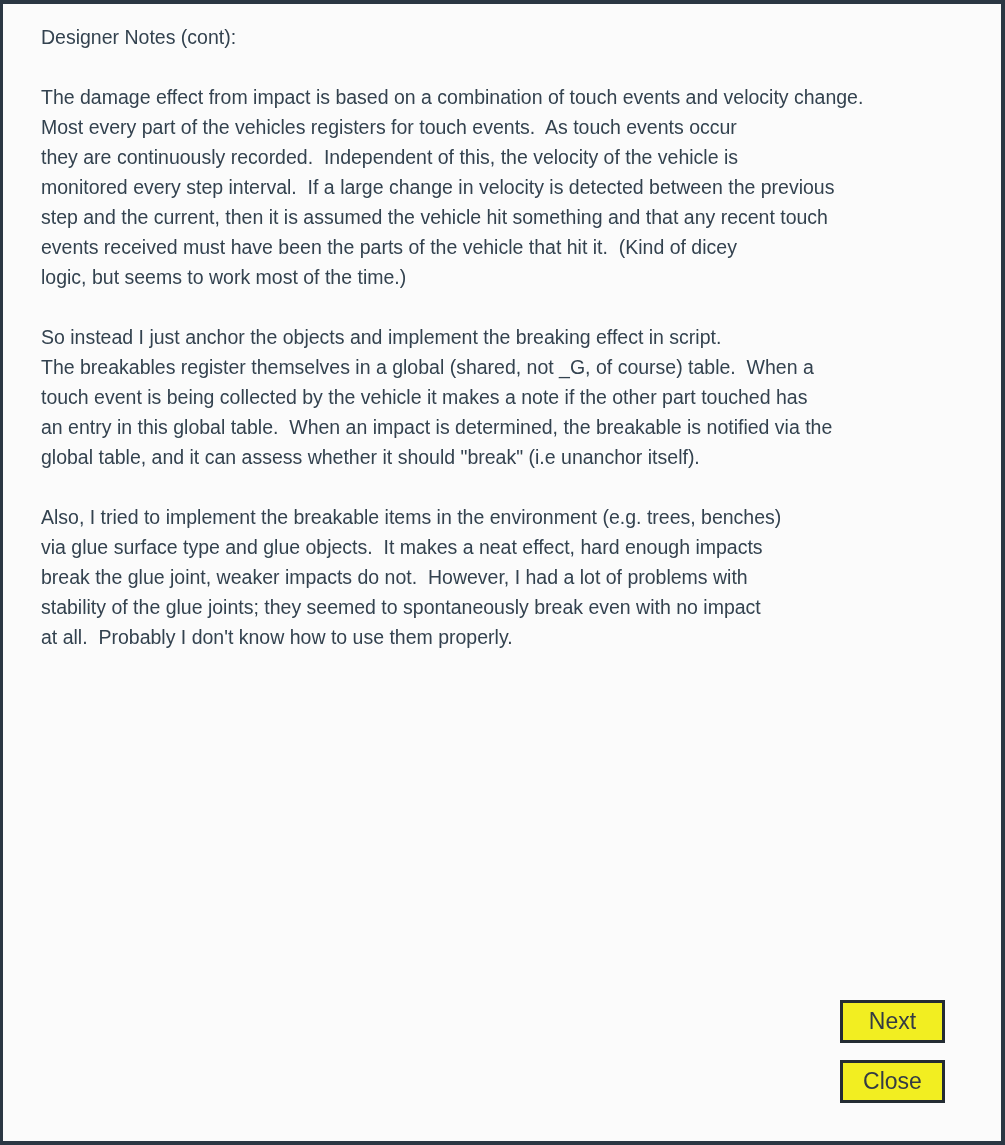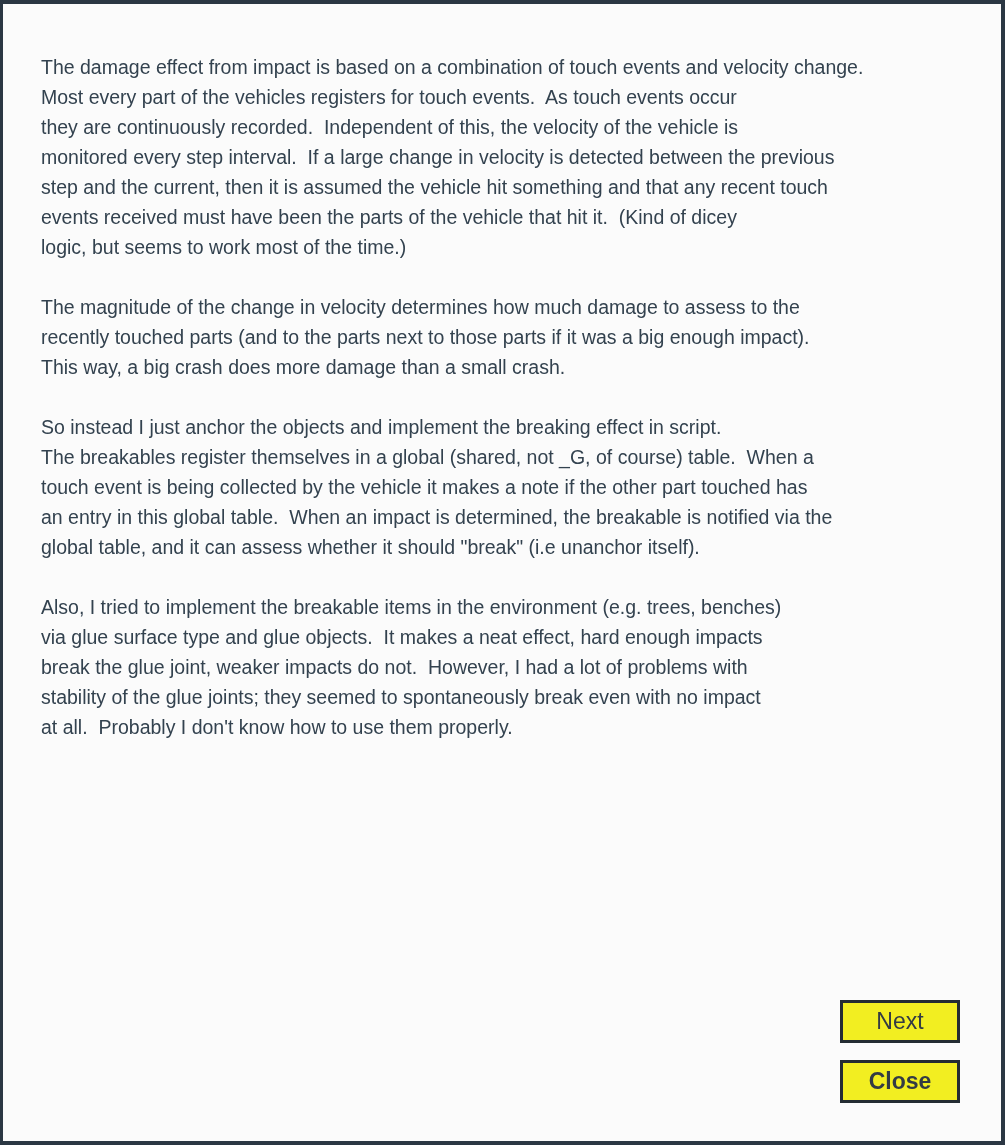--- a/index.html
+++ b/index.html
@@ -32,53 +32,51 @@
     margin: 0;
     white-space: pre-wrap;
   }
   .para {
     margin: 30px 0 0 0;
     white-space: pre-wrap;
   }
   .btn {
     position: absolute;
     left: 837px;
-    width: 120px;
+    width: 105px;
     height: 43px;
     box-sizing: border-box;
     background: #f2ee21;
     border: 3px solid #242c33;
     border-radius: 0;
     font-family: "Liberation Sans", "DejaVu Sans", sans-serif;
     font-size: 23px;
     color: #333b44;
     display: flex;
     align-items: center;
     justify-content: center;
     padding: 0;
     cursor: pointer;
   }
   .btn-next { top: 996px; }
-  .btn-close { top: 1056px; font-weight: bold; }
+  .btn-close { top: 1056px; }
 </style>
 </head>
 <body>
 
 <div class="dialog">
   <div class="content">
+    <div class="title">Designer Notes (cont):</div>
     <p class="para">The damage effect from impact is based on a combination of touch events and velocity change.
 Most every part of the vehicles registers for touch events.  As touch events occur
 they are continuously recorded.  Independent of this, the velocity of the vehicle is
 monitored every step interval.  If a large change in velocity is detected between the previous
 step and the current, then it is assumed the vehicle hit something and that any recent touch
 events received must have been the parts of the vehicle that hit it.  (Kind of dicey
 logic, but seems to work most of the time.)</p>
-    <p class="para">The magnitude of the change in velocity determines how much damage to assess to the
-recently touched parts (and to the parts next to those parts if it was a big enough impact).
-This way, a big crash does more damage than a small crash.</p>
     <p class="para">So instead I just anchor the objects and implement the breaking effect in script.
 The breakables register themselves in a global (shared, not _G, of course) table.  When a
 touch event is being collected by the vehicle it makes a note if the other part touched has
 an entry in this global table.  When an impact is determined, the breakable is notified via the
 global table, and it can assess whether it should "break" (i.e unanchor itself).</p>
     <p class="para">Also, I tried to implement the breakable items in the environment (e.g. trees, benches)
 via glue surface type and glue objects.  It makes a neat effect, hard enough impacts
 break the glue joint, weaker impacts do not.  However, I had a lot of problems with
 stability of the glue joints; they seemed to spontaneously break even with no impact
 at all.  Probably I don't know how to use them properly.</p>

